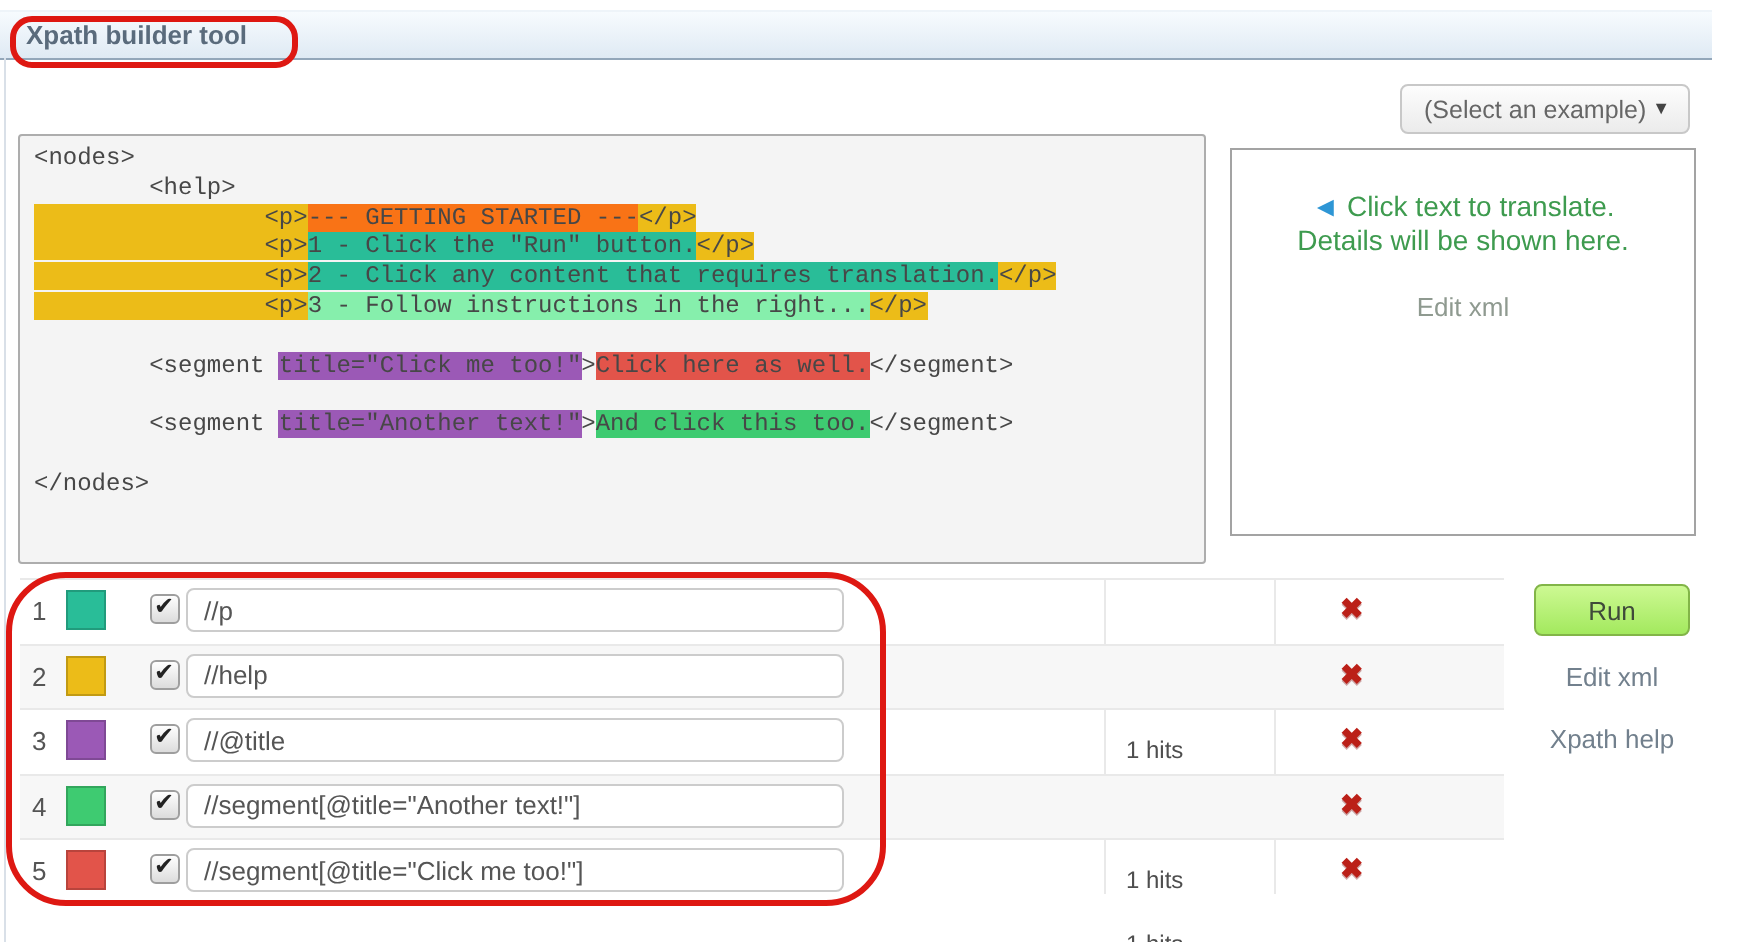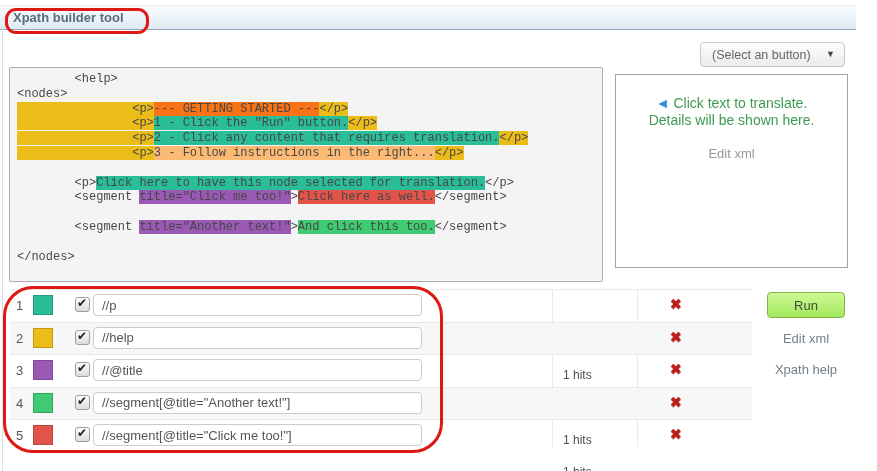--- a/index.html
+++ b/index.html
@@ -84,33 +84,32 @@
   <div class="titlebar">
     <span class="title">Xpath builder tool</span>
   </div>
   <span class="collapse">&gt;</span>
 
   <div class="edge-left"></div>
   <div class="edge-right"></div>
 
 
   <div class="dropdown">
-    <span class="lbl">(Select an button)</span>
+    <span class="lbl">(Select an example)</span>
     <span class="caret">▼</span>
   </div>
 
   <div class="xmlbox" id="xmlbox">
+      <div class="xline"><span>&lt;nodes&gt;</span></div>
       <div class="xline"><span>        &lt;help&gt;</span></div>
-      <div class="xline"><span>&lt;nodes&gt;</span></div>
       <div class="xline"><span style="background: rgb(236, 188, 24);">                &lt;p&gt;</span><span style="background: #f97316;">--- GETTING STARTED ---</span><span style="background: rgb(236, 188, 24);">&lt;/p&gt;</span></div>
       <div class="xline"><span style="background: rgb(236, 188, 24);">                &lt;p&gt;</span><span style="background: rgb(41, 189, 152);">1 - Click the "Run" button.</span><span style="background: rgb(236, 188, 24);">&lt;/p&gt;</span></div>
       <div class="xline"><span style="background: rgb(236, 188, 24);">                &lt;p&gt;</span><span style="background: rgb(41, 189, 152);">2 - Click any content that requires translation.</span><span style="background: rgb(236, 188, 24);">&lt;/p&gt;</span></div>
-      <div class="xline"><span style="background: rgb(236, 188, 24);">                &lt;p&gt;</span><span style="background: #fdba74;">3 - Follow instructions in the right...</span><span style="background: rgb(236, 188, 24);">&lt;/p&gt;</span></div>
+      <div class="xline"><span style="background: rgb(236, 188, 24);">                &lt;p&gt;</span><span style="background: #86efac;">3 - Follow instructions in the right...</span><span style="background: rgb(236, 188, 24);">&lt;/p&gt;</span></div>
       <div class="xline">&nbsp;</div>
-      <div class="xline"><span>        &lt;p&gt;</span><span style="background: rgb(41, 189, 152);">Click here to have this node selected for translation.</span><span>&lt;/p&gt;</span></div>
       <div class="xline"><span>        &lt;segment </span><span style="background: rgb(155, 89, 182);">title="Click me too!"</span><span>&gt;</span><span style="background: rgb(226, 84, 74);">Click here as well.</span><span>&lt;/segment&gt;</span></div>
       <div class="xline">&nbsp;</div>
       <div class="xline"><span>        &lt;segment </span><span style="background: rgb(155, 89, 182);">title="Another text!"</span><span>&gt;</span><span style="background: rgb(62, 203, 113); text-align: center;">And click this too.</span><span>&lt;/segment&gt;</span></div>
       <div class="xline">&nbsp;</div>
       <div class="xline"><span>&lt;/nodes&gt;</span></div>
     </div>
 
   <div class="sidepanel">
     <div class="sp-line1">
       <span class="arrow">◄</span>

